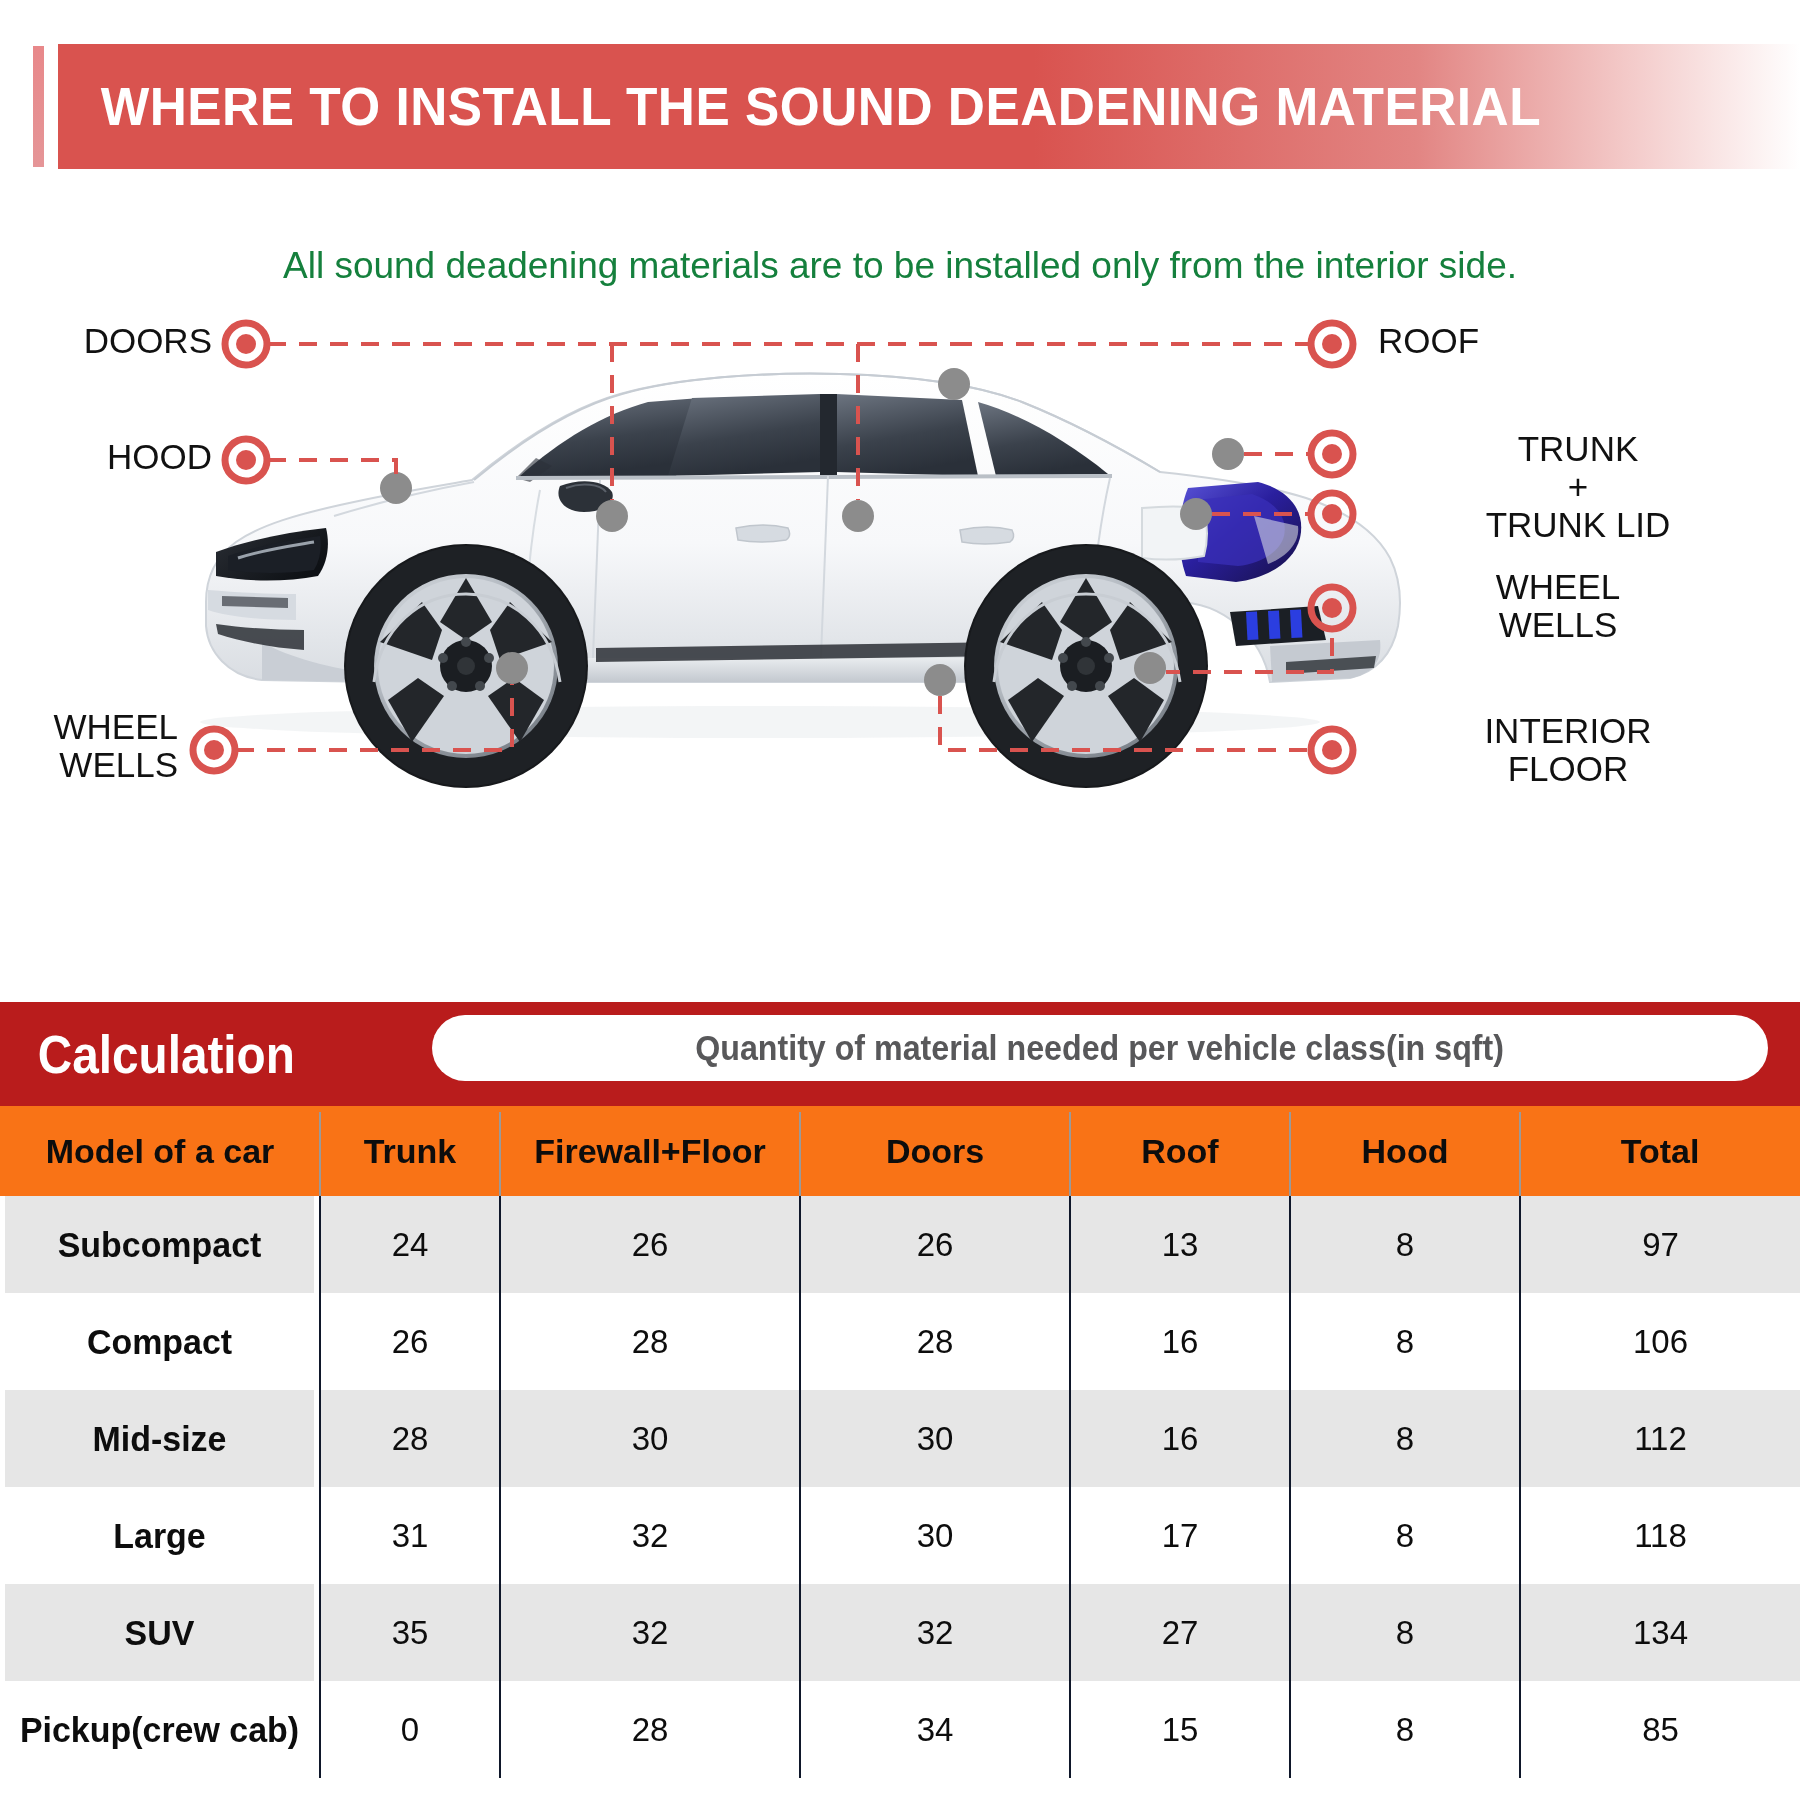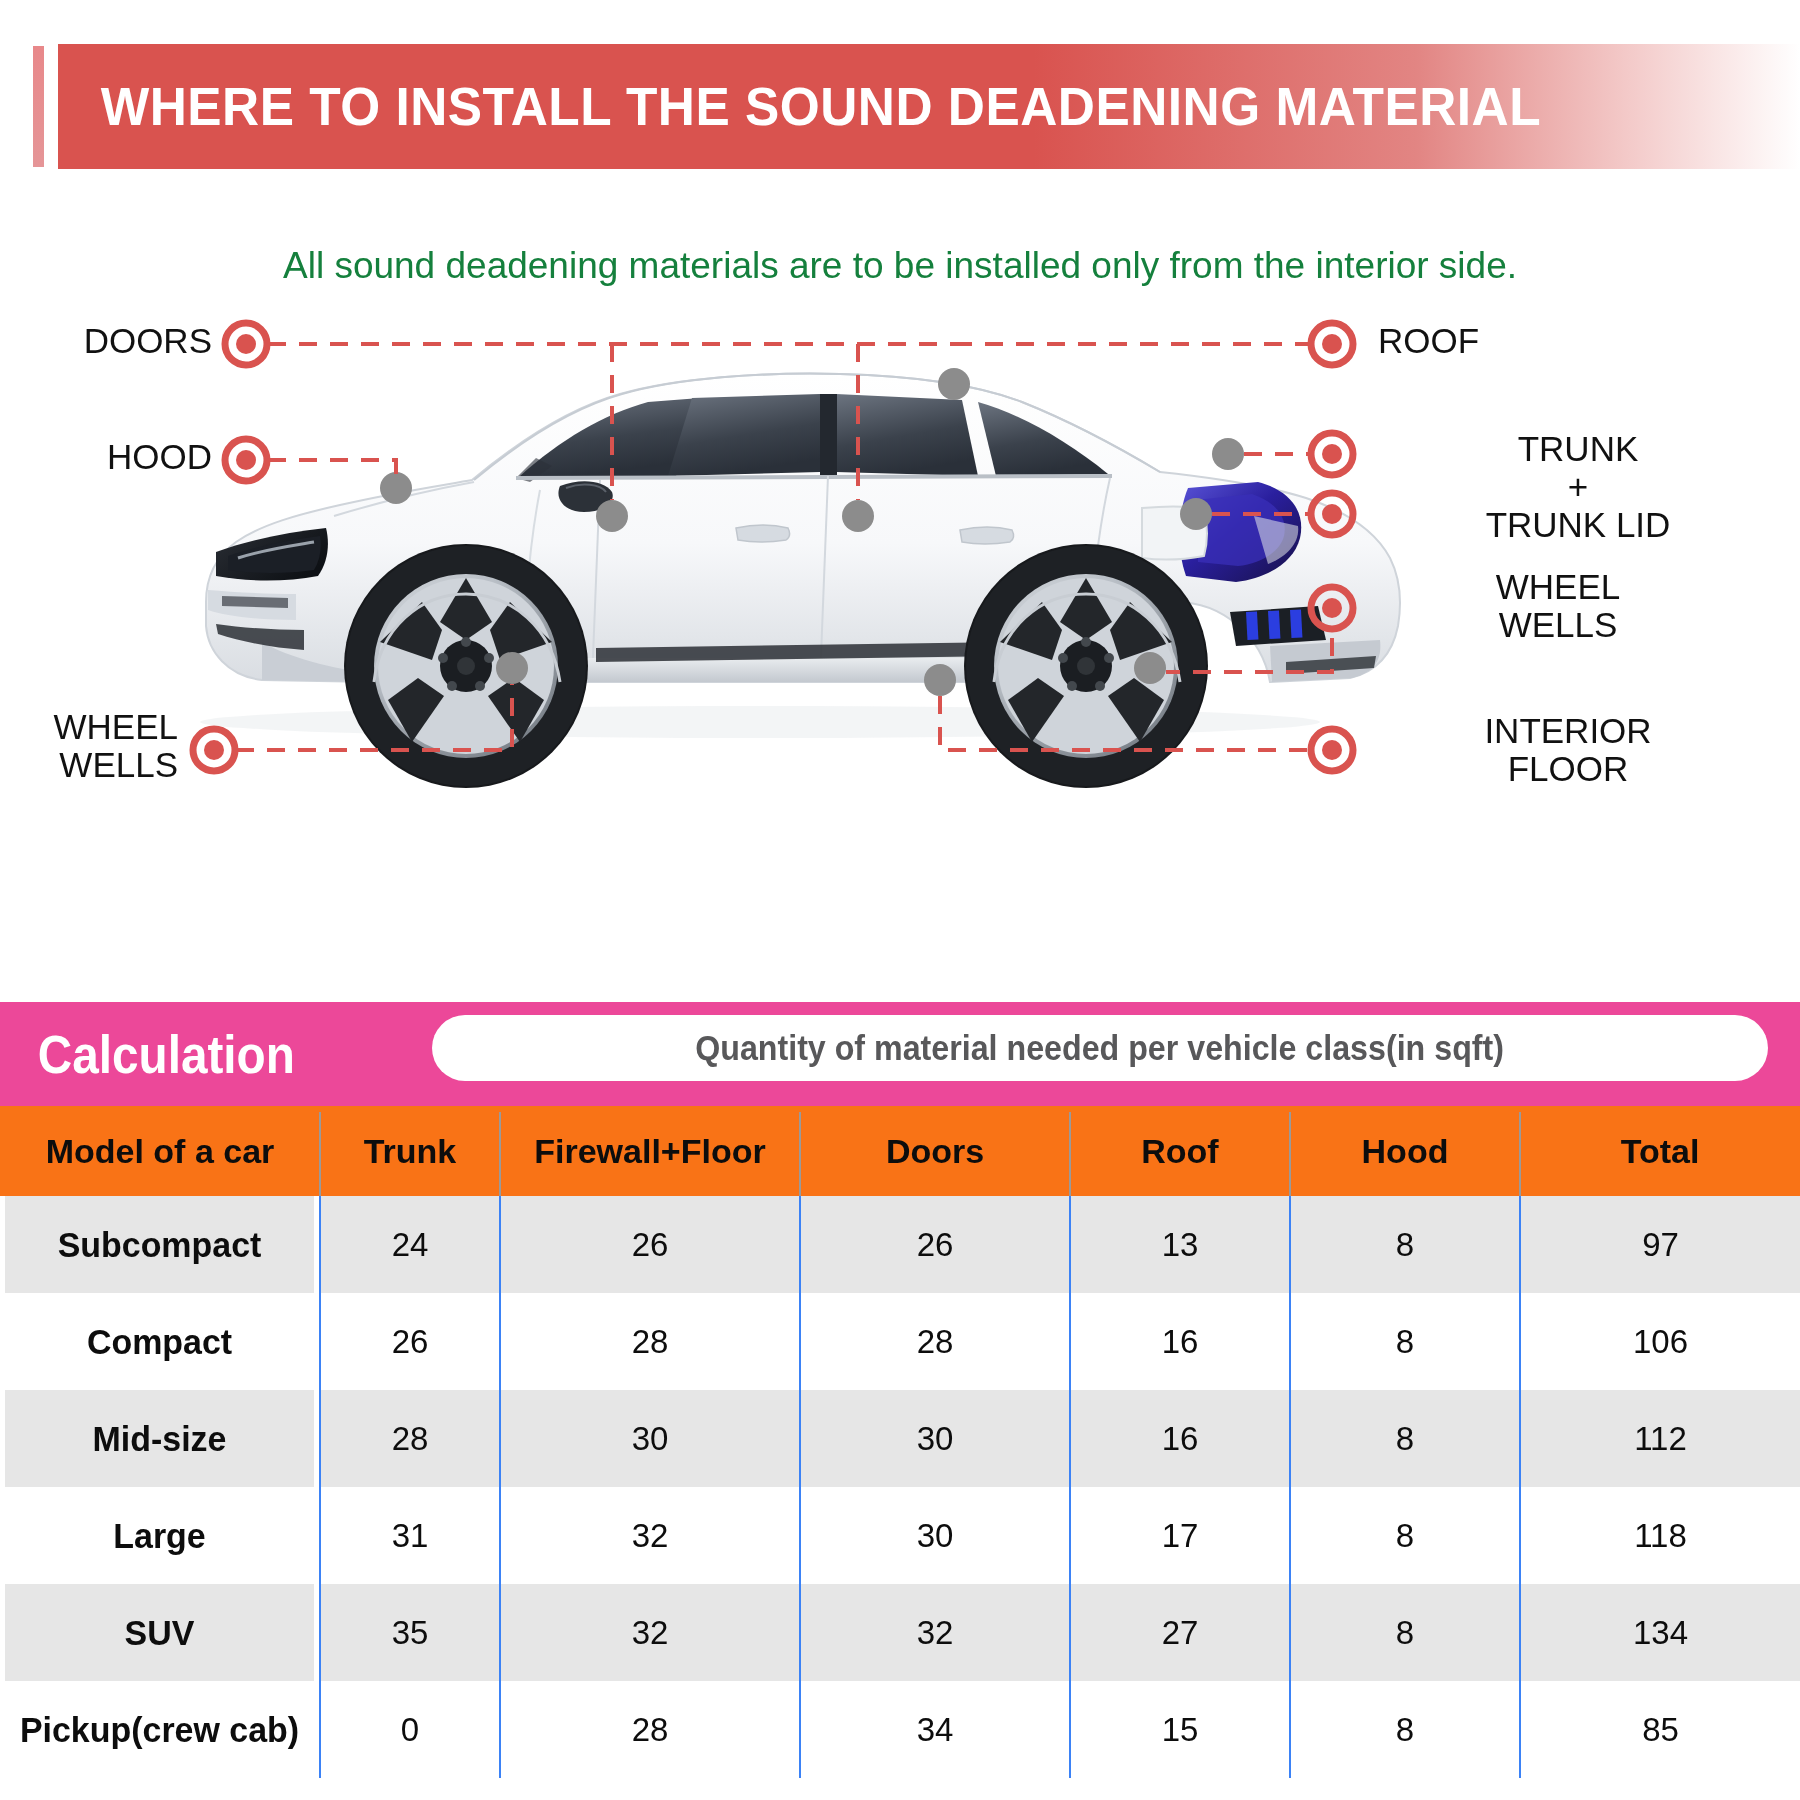--- a/index.html
+++ b/index.html
@@ -55,21 +55,21 @@
     line-height:1.08;
     white-space:nowrap;
   }
   .callout.right { text-align:left; }
   .callout.left  { text-align:right; }
   .callout.center{ text-align:center; }
 
   
   .calc-band {
     position:absolute; left:0; top:1002px; width:1800px; height:104px;
-    background:#ec4899;
+    background:#b91c1c;
     display:flex; align-items:center;
   }
   .calc-title {
     color:#ffffff;
     font-size:53px;
     font-weight:bold;
     padding-left:42px;
     transform:scaleX(0.9);
     transform-origin:left center;
     white-space:nowrap;
@@ -94,21 +94,21 @@
     width:1800px;
     border-collapse:collapse;
     table-layout:fixed;
   }
   table.calc-table th, table.calc-table td {
     text-align:center;
     vertical-align:middle;
     font-size:33px;
     color:#0d0d0d;
     height:97px;
-    border-left:2px solid #3b82f6;
+    border-left:2px solid #0f172a;
   }
   table.calc-table th:first-child, table.calc-table td:first-child {
     border-left:none;
   }
   table.calc-table thead th {
     font-weight:bold;
     background:#f97316;
     border-left:none;
     position:relative;
     height:90px;

